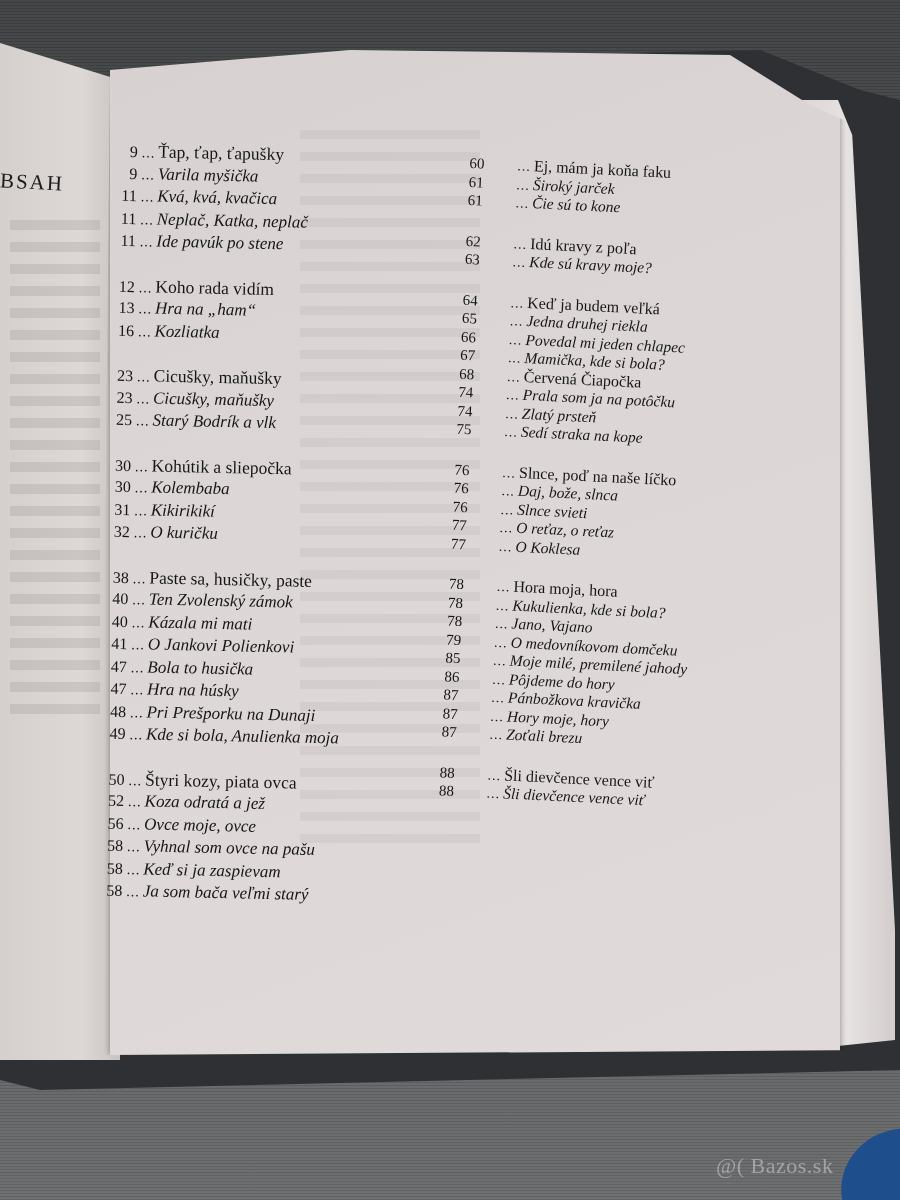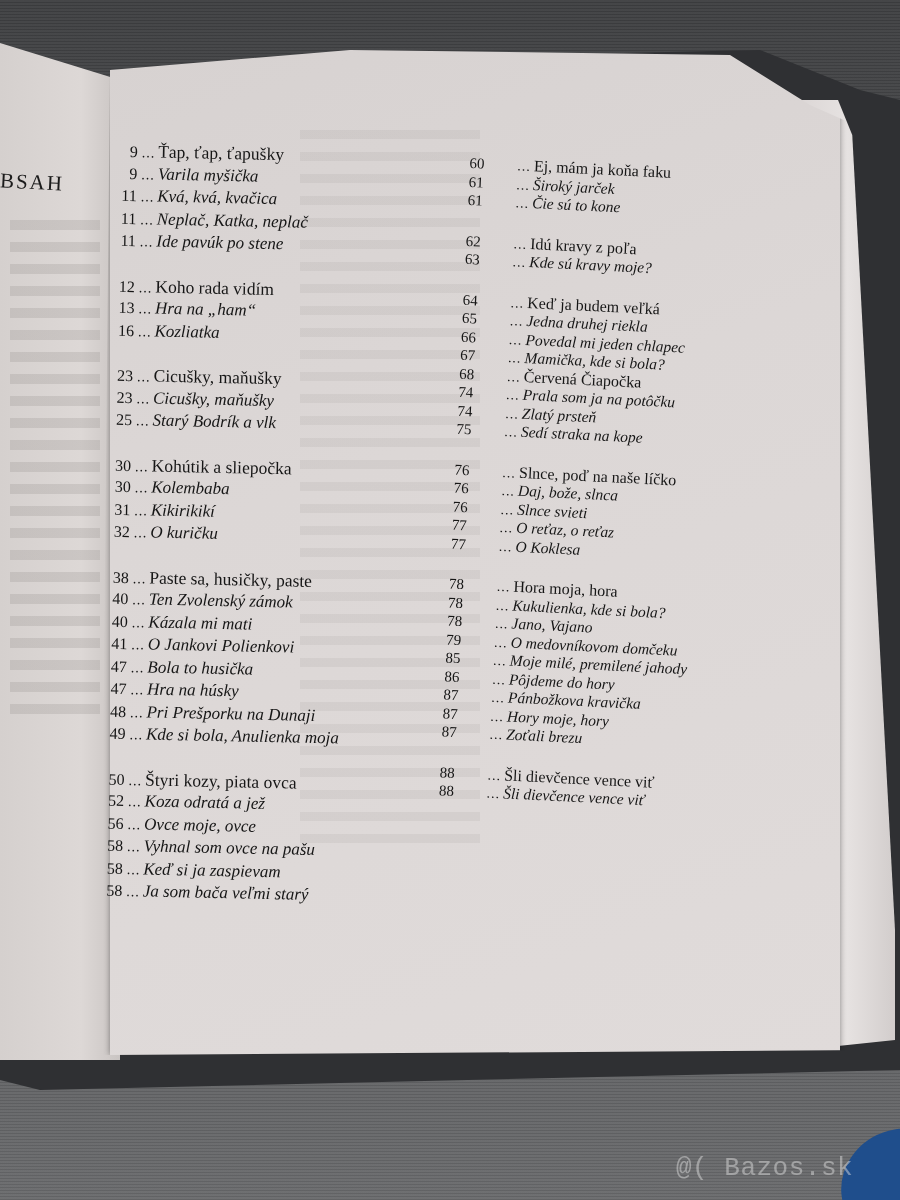--- a/index.html
+++ b/index.html
@@ -67,22 +67,22 @@
   .col-right .num{width:32px;text-align:left;font-size:15px;}
   .dots{font-size:14px;margin:0 3px 0 4px;letter-spacing:1px;}
   .col-right .dots{margin-left:16px;}
   .title{font-size:17px;}
   .col-right .title{font-size:15.5px;}
   .title.italic{font-style:italic;}
   .title.roman{font-size:17.5px;}
   .col-right .title.roman{font-size:16px;}
 
   .watermark{
-    position:absolute;left:676px;top:1153px;font-family:Liberation Mono, monospace;
-    font-size:26px;color:rgba(230,230,230,0.45);letter-spacing:0.5px;
+    position:absolute;left:716px;top:1153px;font-family:Liberation Serif, serif;
+    font-size:22px;color:rgba(230,230,230,0.45);letter-spacing:0.5px;
   }
 </style>
 </head>
 <body>
 
 <div class="fabric"></div>
 <div class="blue-corner"></div>
 <div class="cover"></div>
 <div class="left-page">
   <div class="ghost"></div>

